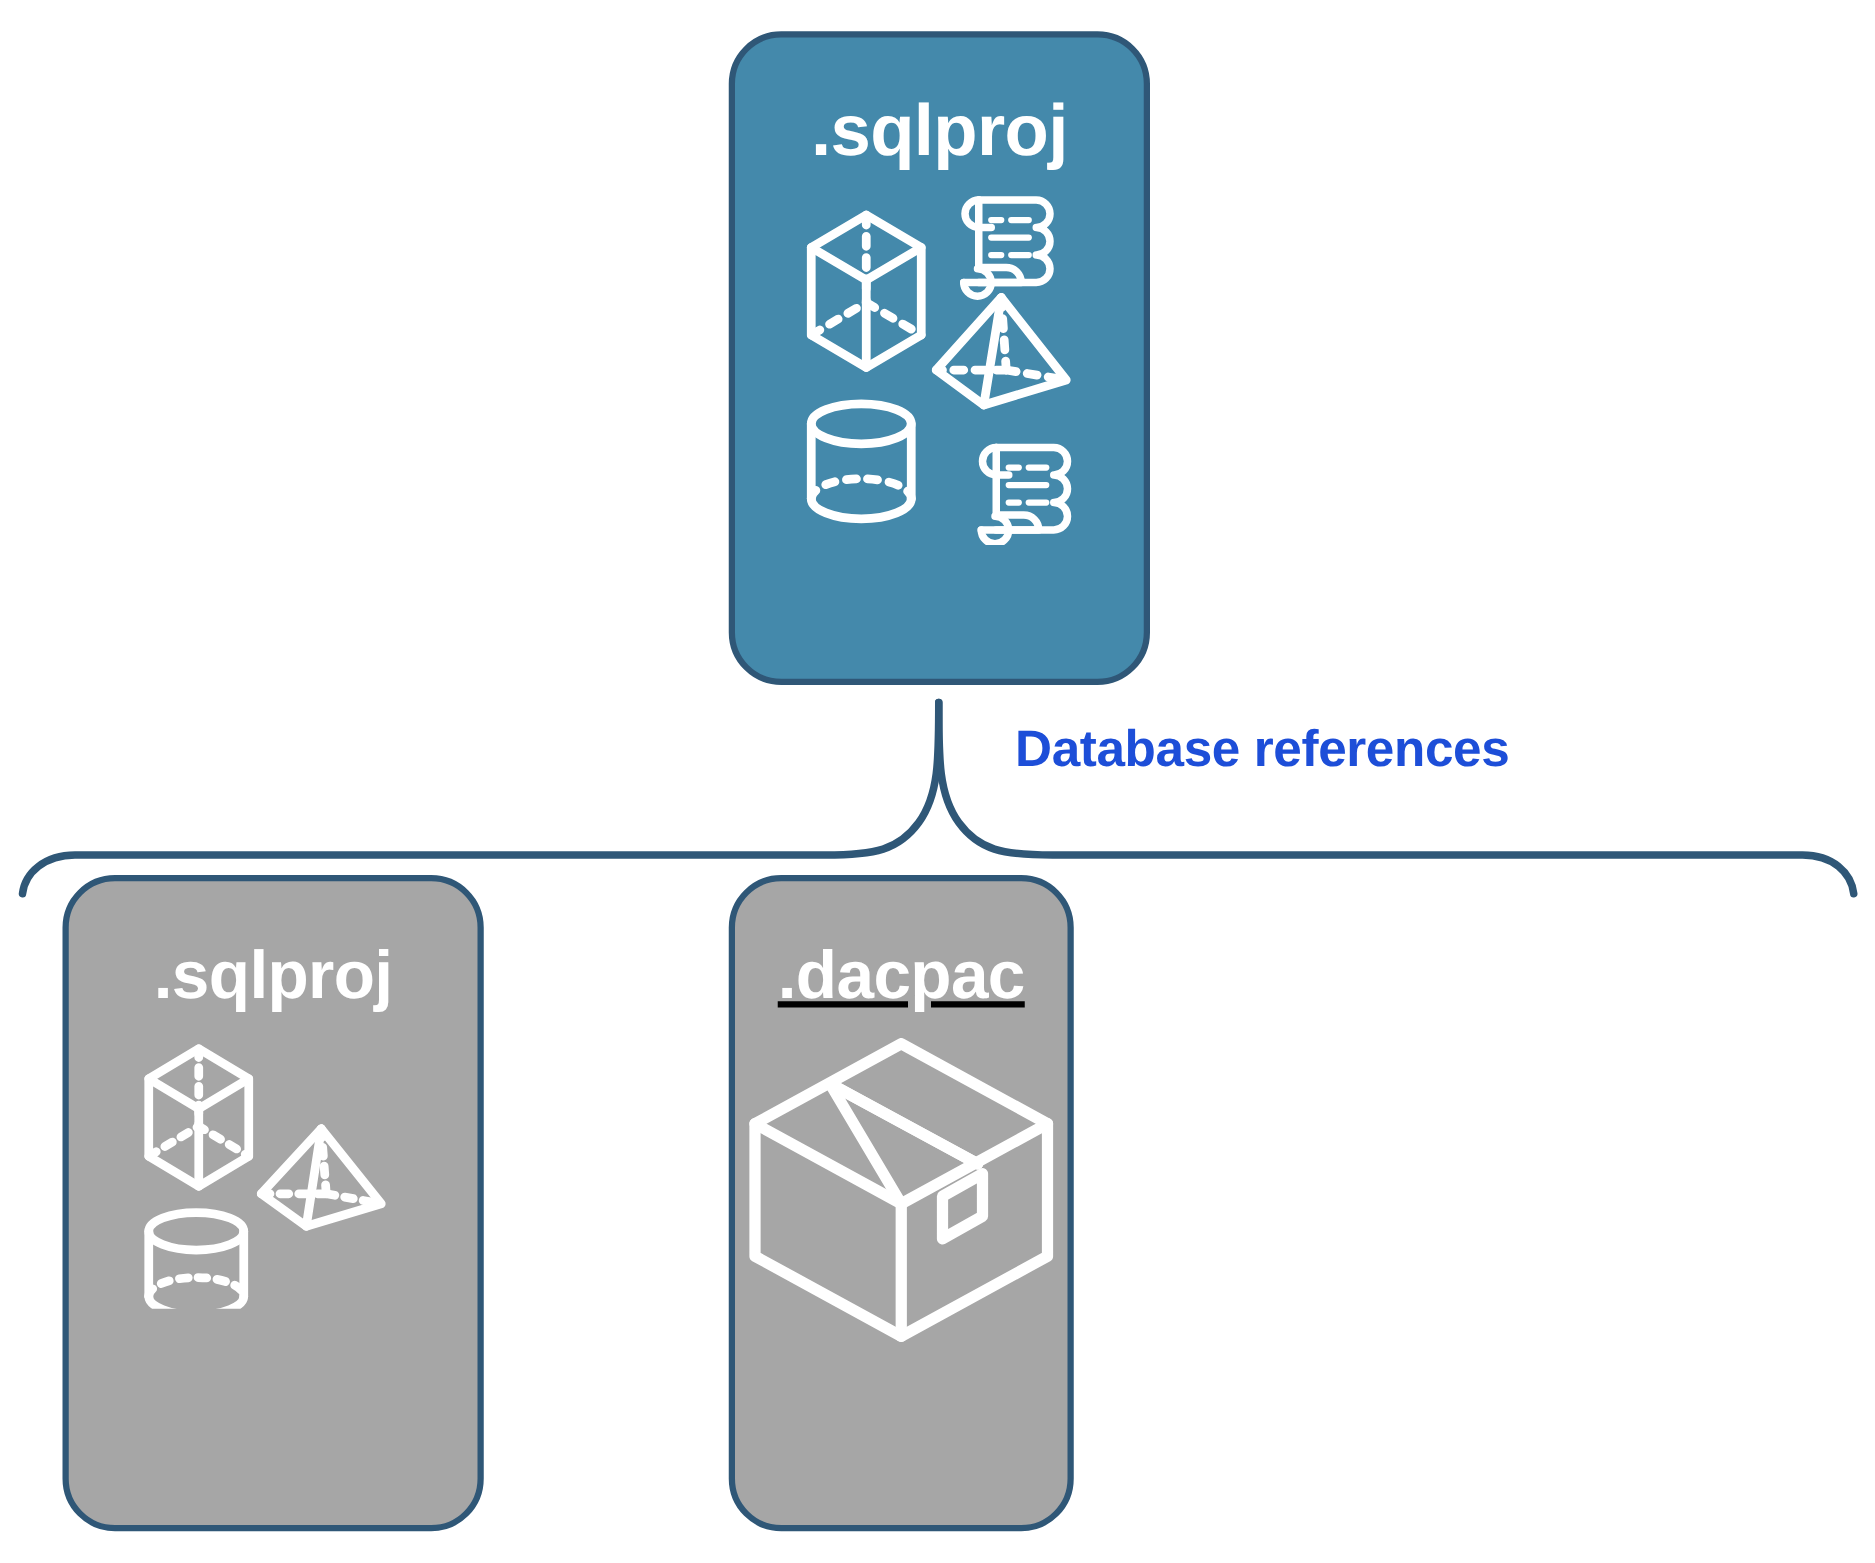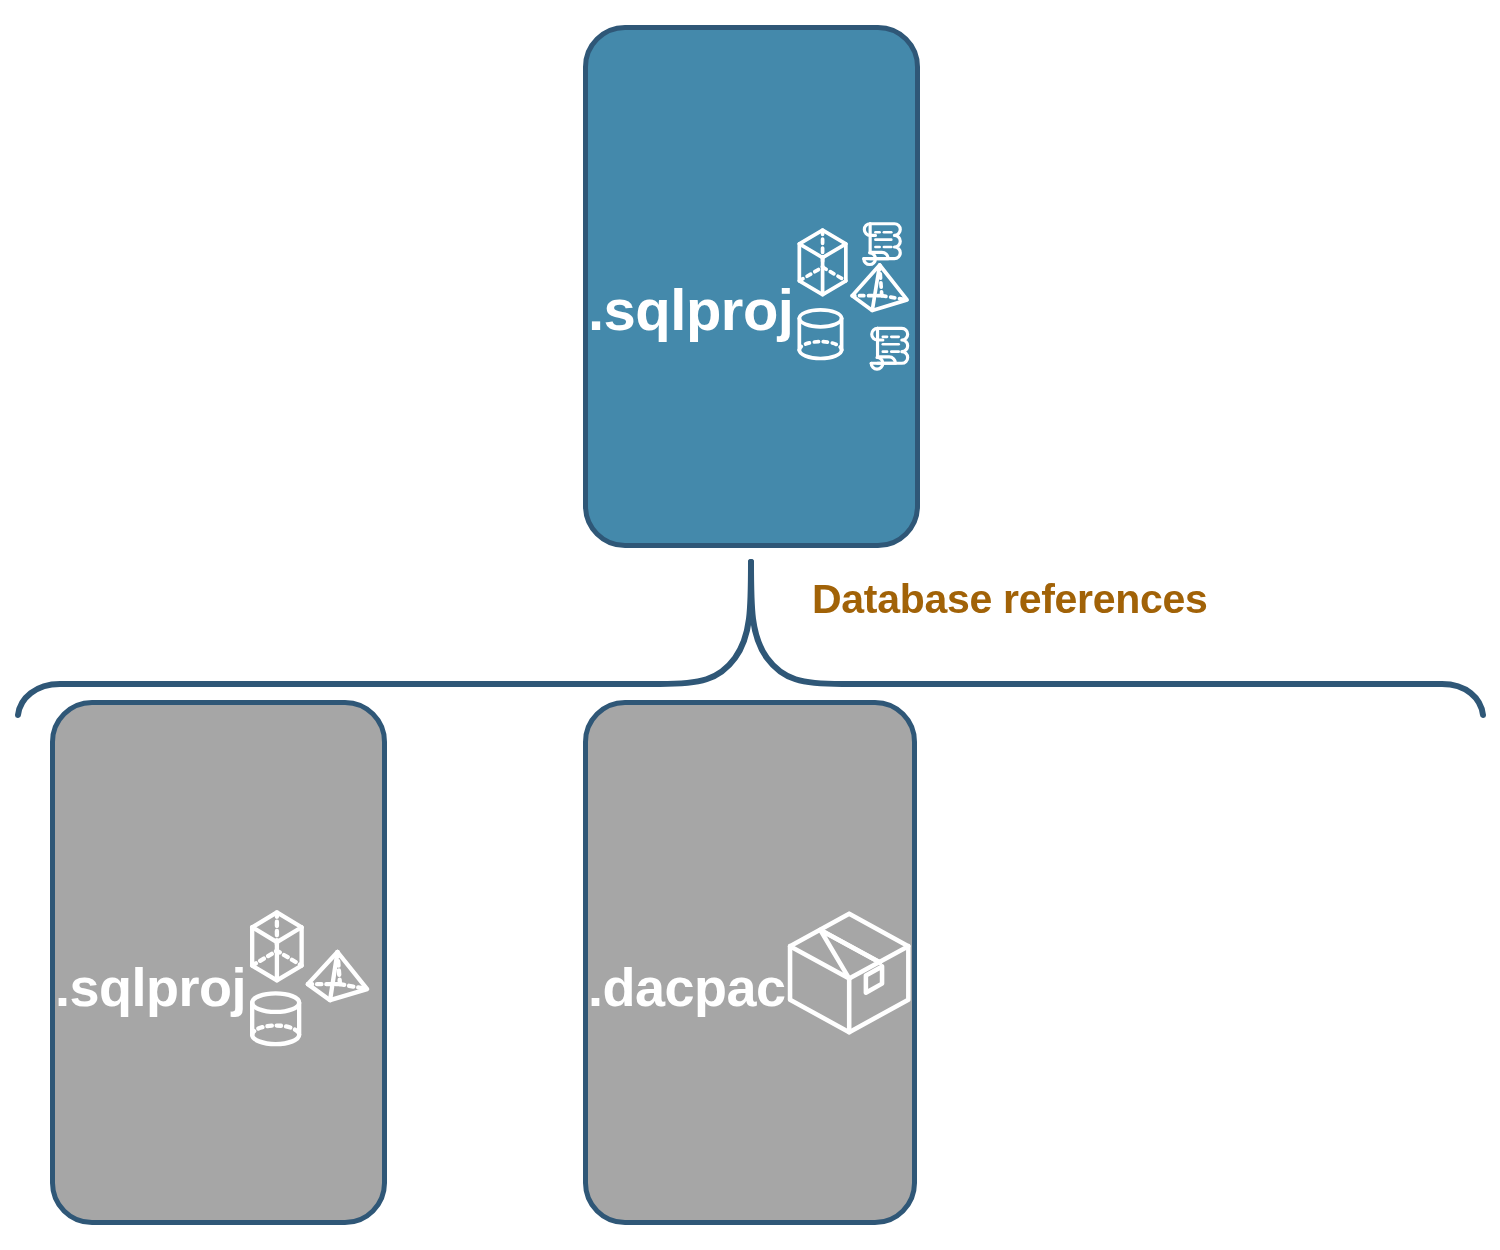--- a/index.html
+++ b/index.html
@@ -16,20 +16,21 @@
     height: 1250px;
     background: #ffffff;
     overflow: hidden;
   }
   .card {
     position: absolute;
     box-sizing: border-box;
     border: 5px solid #2f5777;
     border-radius: 42px;
     display: flex;
+    flex-direction: column;
     align-items: center;
   }
   .card-primary {
     background: #4489ab;
   }
   .card-secondary {
     background: #a6a6a6;
   }
   .card-title {
     color: #ffffff;
@@ -52,21 +53,21 @@
     margin-top: 46px;
   }
   #top-card .card-icon {
     margin-top: 12px;
   }
   .bottom-card {
     top: 700px;
     height: 525px;
   }
   #card-sqlproj { left: 50px; width: 337px; }
-  #card-dacpac  { left: 583px; width: 334px; }
+  #card-dacpac  { left: 583px; width: 276px; text-decoration: underline; }
   #card-nupkg   { left: 1115px; width: 335px; }
   .bottom-card .card-title {
     font-size: 54px;
     margin-top: 48px;
   }
   .bottom-card .card-icon {
     margin-top: 20px;
   }
   #bracket {
     position: absolute;
@@ -75,21 +76,21 @@
     width: 1500px;
     height: 180px;
     pointer-events: none;
   }
   #bracket-label {
     position: absolute;
     left: 812px;
     top: 576px;
     font-size: 41px;
     font-weight: bold;
-    color: #a16207;
+    color: #1d4ed8;
     letter-spacing: -0.3px;
     white-space: nowrap;
     user-select: none;
   }
 </style>
 </head>
 <body>
 
 <div id="canvas">
 

